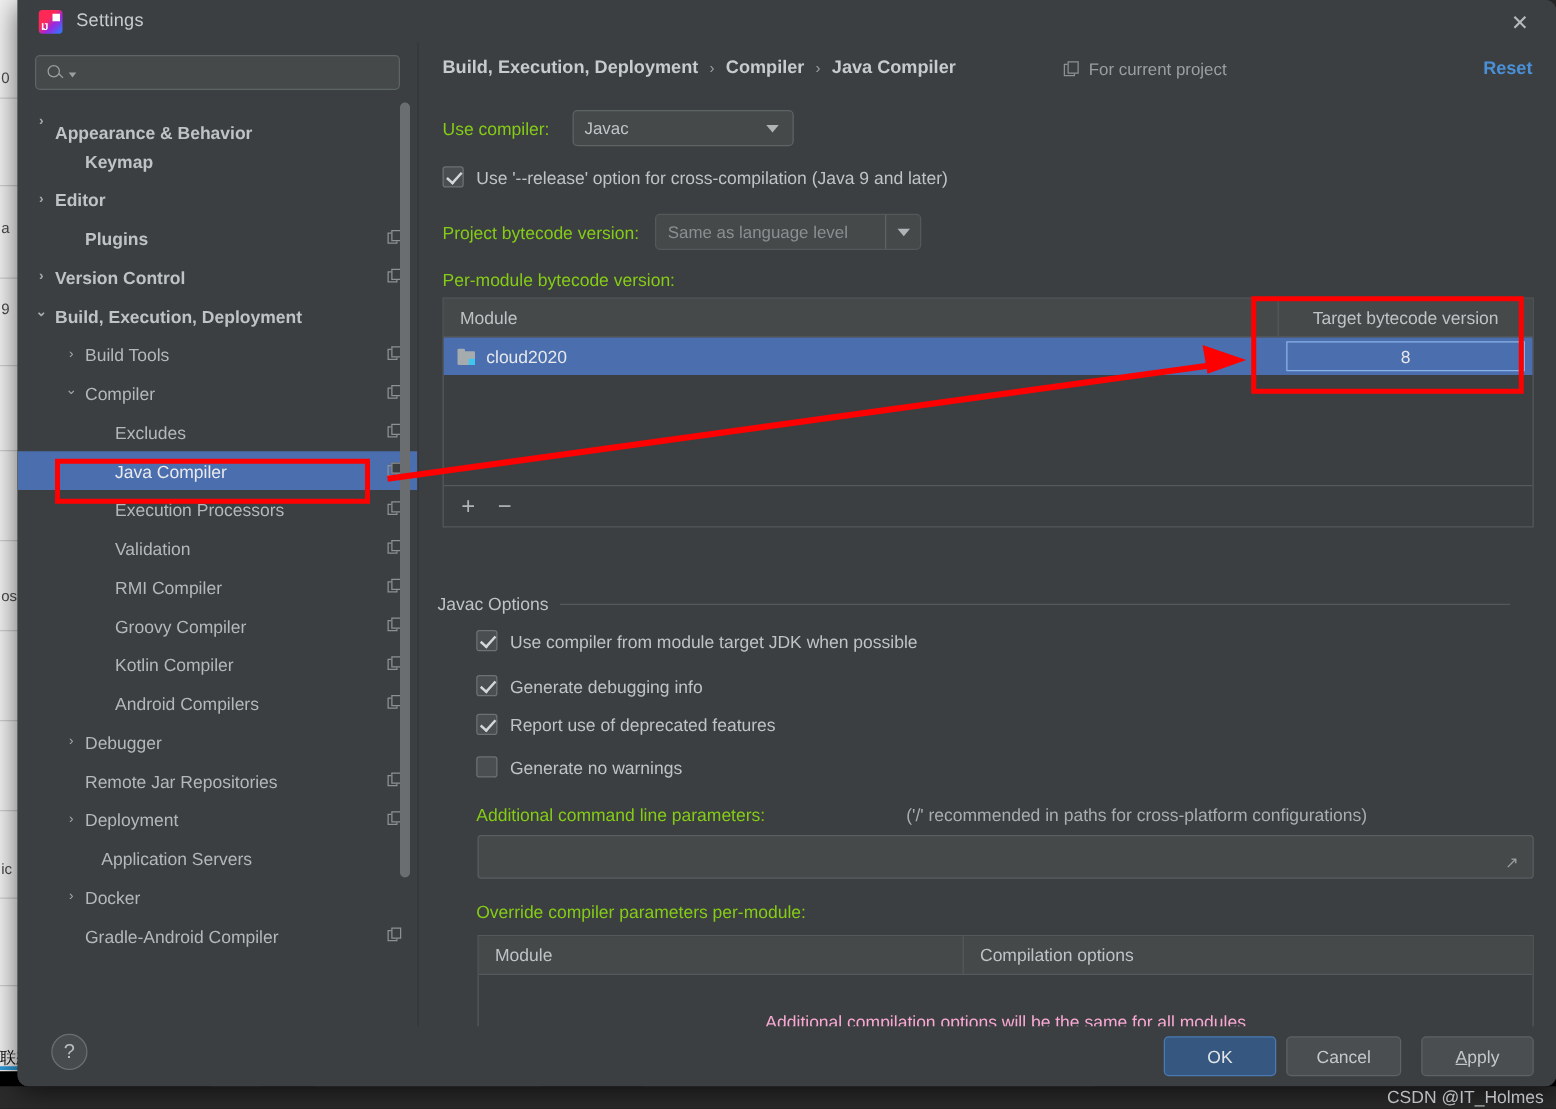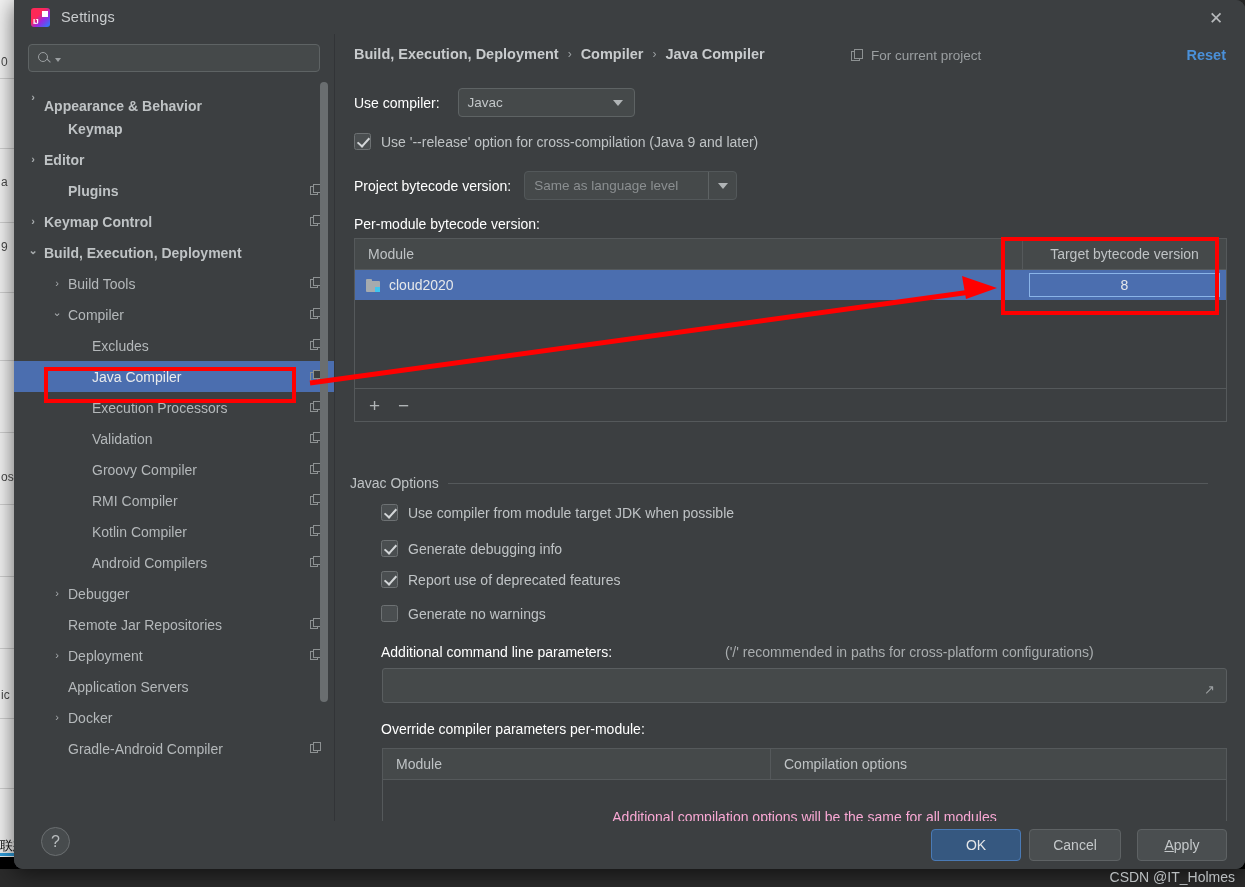--- a/index.html
+++ b/index.html
@@ -147,21 +147,21 @@
   .forproj .copy-icon2 { position:relative; width:13px; height:13px; margin-right:7px; }
   .forproj .copy-icon2 i { position:absolute; display:block; border:1.2px solid #8d9192; }
   .forproj .copy-icon2 i.a { left:0; top:2px; width:9px; height:10px; }
   .forproj .copy-icon2 i.b { left:3px; top:0; width:9px; height:10px; background:#3c3f41; }
   .reset-link {
     position:absolute; right:19px; top:13px; font-size:14.5px; color:#4a90d9;
     font-weight:bold; cursor:pointer;
   }
 
   .row { position:absolute; display:flex; align-items:center; }
-  .lbl { color:#ffffff; font-size:14px; white-space:nowrap; }
+  .lbl { color:#84cc16; font-size:14px; white-space:nowrap; }
 
   .combo {
     height:29px; background:#45494a; border:1px solid #5e6364; border-radius:4px;
     display:flex; align-items:center; cursor:pointer;
   }
   .combo .val { flex:1; font-size:13.5px; color:#c2c6c8; padding-left:9px; white-space:nowrap; }
   .combo .arr {
     width:0;height:0;border-left:5px solid transparent;border-right:5px solid transparent;
     border-top:6px solid #b0b4b6; margin-right:11px;
   }
@@ -340,21 +340,21 @@
             <div class="titem top">
               <span class="chev" style="margin-left: 36px;"></span>
               <span class="tlabel" style="margin-left: 4px;">Plugins</span>
               <span class="copy-icon">
                 <i class="a"></i>
                 <i class="b"></i>
               </span>
             </div>
             <div class="titem top">
               <span class="chev" style="margin-left: 12px;">›</span>
-              <span class="tlabel" style="margin-left: 4px;">Keymap Control</span>
+              <span class="tlabel" style="margin-left: 4px;">Version Control</span>
               <span class="copy-icon">
                 <i class="a"></i>
                 <i class="b"></i>
               </span>
             </div>
             <div class="titem top">
               <span class="chev" style="margin-left: 12px; margin-top: -5px;">⌄</span>
               <span class="tlabel" style="margin-left: 4px;">Build, Execution, Deployment</span>
             </div>
             <div class="titem">
@@ -400,29 +400,29 @@
             <div class="titem">
               <span class="chev" style="margin-left: 60px;"></span>
               <span class="tlabel" style="margin-left: 4px;">Validation</span>
               <span class="copy-icon">
                 <i class="a"></i>
                 <i class="b"></i>
               </span>
             </div>
             <div class="titem">
               <span class="chev" style="margin-left: 60px;"></span>
+              <span class="tlabel" style="margin-left: 4px;">RMI Compiler</span>
+              <span class="copy-icon">
+                <i class="a"></i>
+                <i class="b"></i>
+              </span>
+            </div>
+            <div class="titem">
+              <span class="chev" style="margin-left: 60px;"></span>
               <span class="tlabel" style="margin-left: 4px;">Groovy Compiler</span>
-              <span class="copy-icon">
-                <i class="a"></i>
-                <i class="b"></i>
-              </span>
-            </div>
-            <div class="titem">
-              <span class="chev" style="margin-left: 60px;"></span>
-              <span class="tlabel" style="margin-left: 4px;">RMI Compiler</span>
               <span class="copy-icon">
                 <i class="a"></i>
                 <i class="b"></i>
               </span>
             </div>
             <div class="titem">
               <span class="chev" style="margin-left: 60px;"></span>
               <span class="tlabel" style="margin-left: 4px;">Kotlin Compiler</span>
               <span class="copy-icon">
                 <i class="a"></i>
@@ -452,21 +452,21 @@
             <div class="titem">
               <span class="chev" style="margin-left: 36px;">›</span>
               <span class="tlabel" style="margin-left: 4px;">Deployment</span>
               <span class="copy-icon">
                 <i class="a"></i>
                 <i class="b"></i>
               </span>
             </div>
             <div class="titem">
               <span class="chev" style="margin-left: 36px;"></span>
-              <span class="tlabel" style="margin-left: 4px;">Application Servers</span>
+              <span class="tlabel" style="margin-left: 17px;">Application Servers</span>
             </div>
             <div class="titem">
               <span class="chev" style="margin-left: 36px;">›</span>
               <span class="tlabel" style="margin-left: 4px;">Docker</span>
             </div>
             <div class="titem">
               <span class="chev" style="margin-left: 36px;"></span>
               <span class="tlabel" style="margin-left: 4px;">Gradle-Android Compiler</span>
               <span class="copy-icon">
                 <i class="a"></i>

